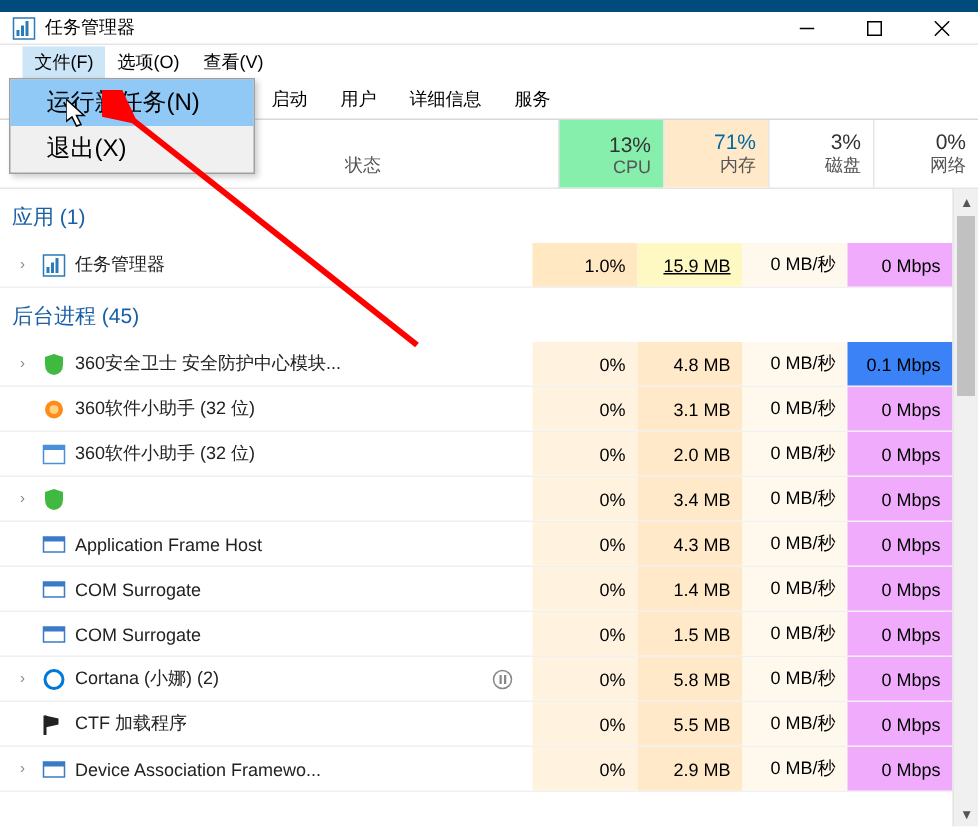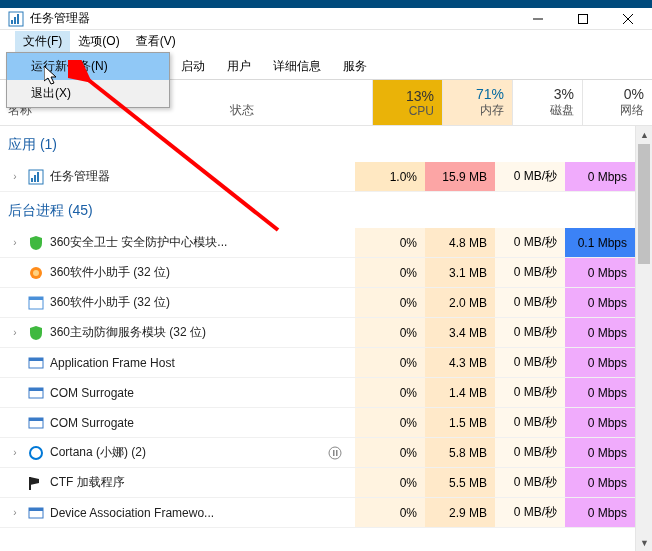--- a/index.html
+++ b/index.html
@@ -12,21 +12,21 @@
   .titlebar .btns { display: flex; }
   .titlebar .btn { width: 45px; height: 30px; display: flex; align-items: center; justify-content: center; }
   
   .menubar { height: 22px; display: flex; align-items: center; padding: 0 15px; font-size: 12px; }
   .menubar .menu-item { padding: 2px 8px; cursor: pointer; }
   
   .tabs { height: 28px; display: flex; align-items: flex-end; border-bottom: 1px solid #d9d9d9; padding: 0 2px; }
   .tabs .tab { padding: 4px 10px; font-size: 12px; cursor: pointer; border: 1px solid transparent; border-bottom: none; }
   
   .dropdown { position: absolute; top: 52px; left: 6px; width: 164px; background: #f0f0f0; border: 1px solid #a0a0a0; box-shadow: 2px 2px 4px rgba(0,0,0,0.2); z-index: 50; }
-  .dropdown .dd-item { padding: 5px 24px; font-size: 12px; cursor: pointer; position: relative; }
+  .dropdown .dd-item { padding: 5px 24px; font-size: 16px; cursor: pointer; position: relative; }
   .dropdown .dd-item.hl { background: #90c8f6; }
   
   .header-row { height: 46px; display: flex; border-bottom: 1px solid #e5e5e5; }
   .header-row .name-col { flex: 1; display: flex; flex-direction: column; justify-content: flex-end; padding: 0 8px 6px 8px; color: #555; }
   .header-row .metric-col { width: 70px; display: flex; flex-direction: column; justify-content: center; align-items: flex-end; padding: 4px 8px; border-left: 1px solid #e5e5e5; }
   .header-row .metric-col .pct { font-size: 14px; color: #333; }
   .header-row .metric-col .label { font-size: 12px; color: #555; }
   
   .content { overflow-y: auto; height: calc(551px - 30px - 22px - 28px - 46px); }
   
@@ -38,33 +38,33 @@
   .process-row .name-cell .proc-icon { width: 16px; height: 16px; margin: 0 6px; display: inline-flex; align-items: center; justify-content: center; }
   .process-row .name-cell .proc-name { font-size: 12px; color: #222; white-space: nowrap; overflow: hidden; text-overflow: ellipsis; }
   .process-row .status-cell { width: 40px; display:flex; align-items:center; justify-content:center; }
   .process-row .metric-cell { width: 70px; display: flex; align-items: center; justify-content: flex-end; padding: 0 8px; font-size: 12px; }
   
   .tint-cpu { background: #fff3e0; }
   .tint-mem { background: #ffe9c9; }
   .tint-disk { background: #fff8ec; }
   .tint-net { background: #f0abfc; }
   .tint-net-hl { background: #3b82f6; }
-  .tint-mem-hl { background: #fca5a5; }
+  .tint-mem-hl { background: #fef9c3; text-decoration: underline; }
   .tint-cpu-hl { background: #ffe8c2; }
   
   .arrow-annot { position: absolute; top: 60px; left: 68px; z-index: 60; pointer-events:none; }
   .cursor { position: absolute; top: 66px; left: 44px; z-index: 70; pointer-events:none; }
   
   .scrollbar { position: absolute; right: 0; top: 126px; width: 17px; bottom: 0; background: #f0f0f0; border-left: 1px solid #e5e5e5; }
   .scrollbar .thumb { position: absolute; left: 2px; right: 2px; top: 18px; height: 120px; background: #c1c1c1; }
   .scrollbar .arrow-top, .scrollbar .arrow-bottom { position: absolute; left: 0; width: 17px; height: 17px; display: flex; align-items: center; justify-content: center; font-size: 9px; color: #555; }
   .scrollbar .arrow-top { top: 0; }
   .scrollbar .arrow-bottom { bottom: 0; }
   
-  .header-row .metric-col.cpu-head { background: #eab308; margin-left: 47px; }
+  .header-row .metric-col.cpu-head { background: #86efac; margin-left: 47px; }
   .header-row .metric-col.mem-head { background: #ffe9c9; }
   .header-row .metric-col.mem-head .pct { color: #0369a1; }
 </style>
 </head>
 <body>
 
 <div class="titlebar-top"></div>
 <div class="titlebar" style="margin-top:8px; height:22px;">
   <span class="icon">
     <svg width="16" height="16" viewBox="0 0 16 16">
@@ -210,21 +210,20 @@
       <div class="metric-cell tint-net">0 Mbps</div>
     </div>
     <div class="process-row">
       <div class="name-cell">
         <span class="chevron">›</span>
         <span class="proc-icon">
           <svg width="16" height="16">
             <path d="M8 1 L14 3 L14 8 Q14 14 8 15 Q2 14 2 8 L2 3 Z" fill="#3fb93f"></path>
           </svg>
         </span>
-        <span class="proc-name">360主动防御服务模块 (32 位)</span>
       </div>
       <div class="status-cell"></div>
       <div class="metric-cell tint-cpu">0%</div>
       <div class="metric-cell tint-mem">3.4 MB</div>
       <div class="metric-cell tint-disk">0 MB/秒</div>
       <div class="metric-cell tint-net">0 Mbps</div>
     </div>
     <div class="process-row">
       <div class="name-cell">
         <span class="chevron"></span>

